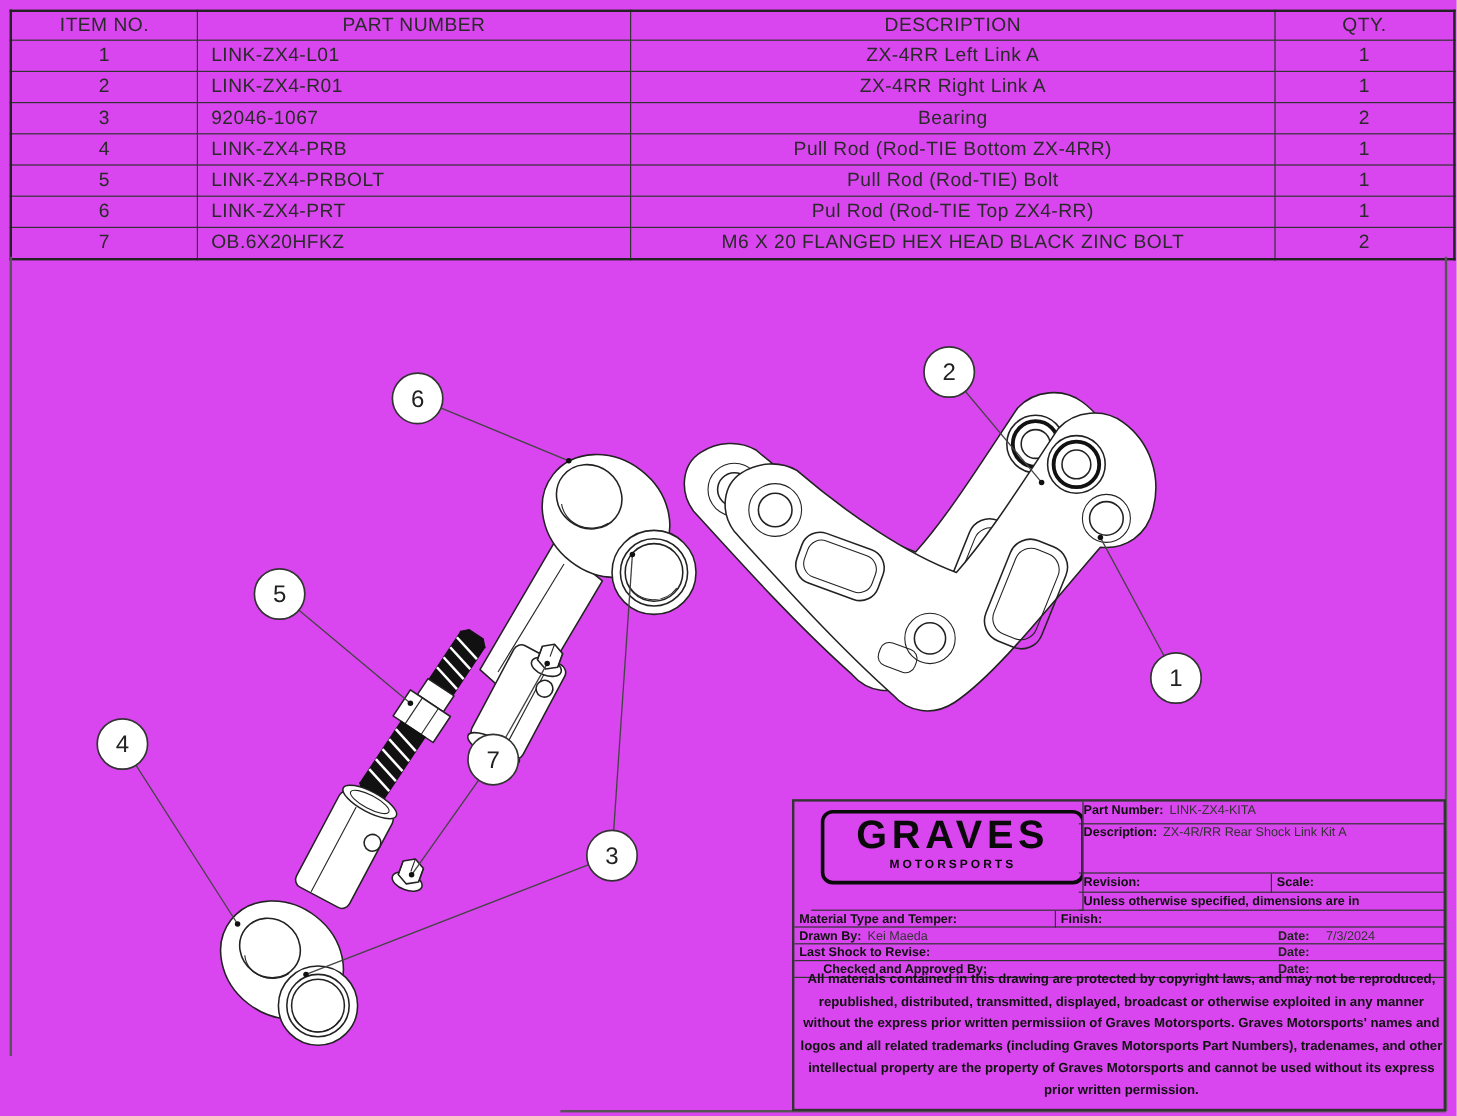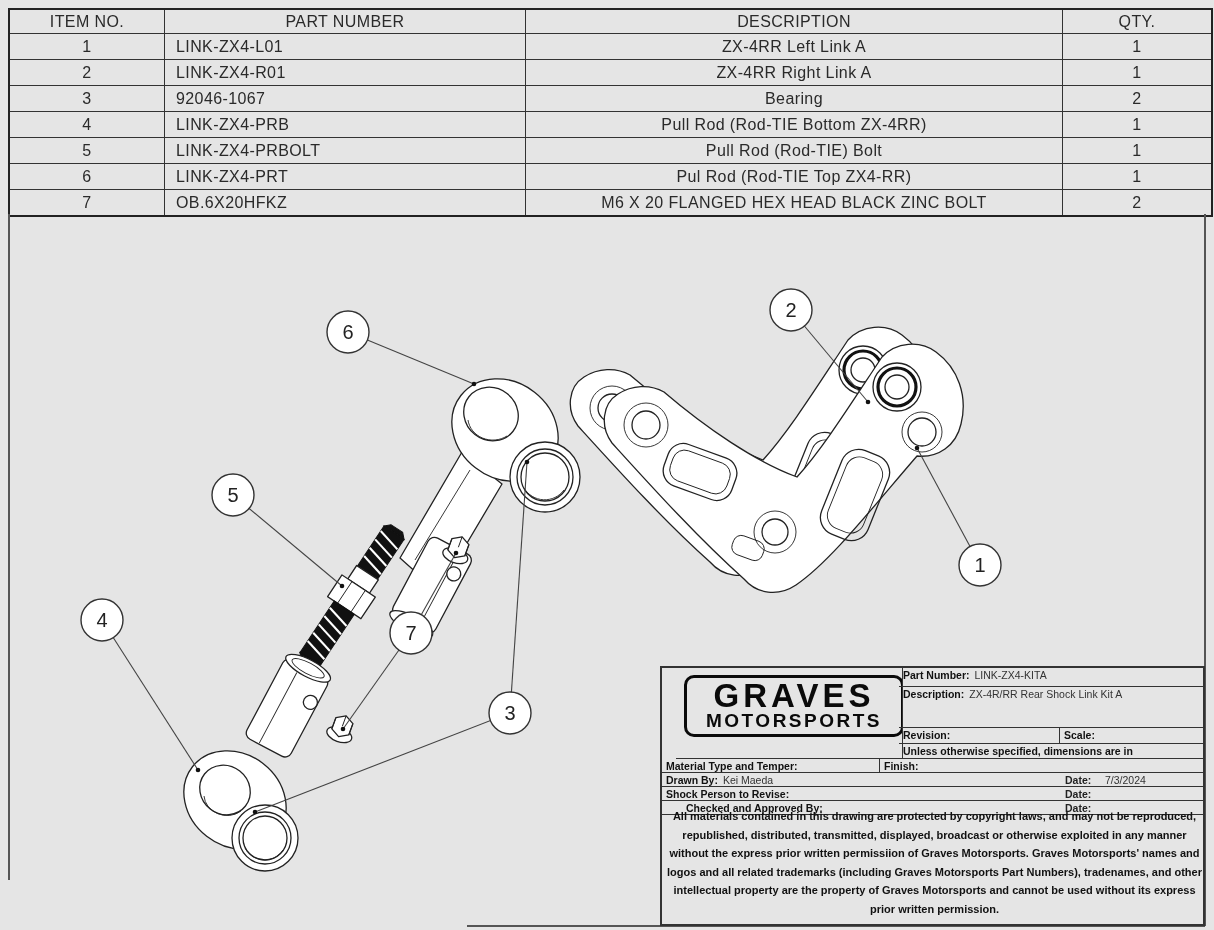--- a/index.html
+++ b/index.html
@@ -1,17 +1,17 @@
 <!DOCTYPE html>
 <html><head>
 <meta charset="utf-8">
 <style>
   html,body{margin:0;padding:0;background:#fff;}
   body{font-family:"Liberation Sans","DejaVu Sans",sans-serif;color:#222;}
-  #sheet{position:relative;width:1214px;height:930px;background:#e5e5e5;overflow:hidden;}
+  #sheet{position:relative;width:1214px;height:930px;background:#d946ef;overflow:hidden;}
 
   
   #bom{position:absolute;left:8px;top:8px;width:1198px;border-collapse:collapse;table-layout:fixed;}
   #bom td,#bom th{border:1.2px solid #333;font-weight:normal;font-size:16px;letter-spacing:.4px;
     padding:0;vertical-align:middle;text-align:center;color:#2a2a2a;white-space:nowrap;overflow:hidden;}
   #bom{border:2.5px solid #222;}
   #bom th{height:23px;}
   #bom td{height:25px;}
   #bom .c-item{width:154px;}
   #bom .c-part{width:360px;text-align:left;padding-left:11px;}
@@ -37,21 +37,21 @@
   
   #tb{position:absolute;left:660px;top:666px;width:545px;height:260px;border:2px solid #333;box-sizing:border-box;font-size:10.5px;}
   .cell{position:absolute;box-sizing:border-box;border-right:1.5px solid #333;border-bottom:1.5px solid #333;
         padding:1px 4px;white-space:nowrap;overflow:hidden;}
   .cell.noR{border-right:none;}
   .cell b{font-weight:bold;color:#111;}
   .cell .val{font-weight:normal;color:#333;margin-left:5px;}
   #logoBox{position:absolute;left:8px;top:7px;width:220px;height:62px;border:3.5px solid #0a0a0a;border-radius:10px;
         text-align:center;box-sizing:border-box;}
   #logoBox .l1{font-size:33px;font-weight:bold;letter-spacing:4px;line-height:34px;margin-top:1px;color:#0a0a0a;}
-  #logoBox .l2{font-size:19px;font-weight:bold;letter-spacing:2.5px;line-height:16px;color:#0a0a0a;}
+  #logoBox .l2{font-size:10px;font-weight:bold;letter-spacing:2.5px;line-height:16px;color:#0a0a0a;}
   #logoReg{position:absolute;right:-10px;top:-6px;font-size:9px;color:#0a0a0a;}
   #copy{position:absolute;left:0;top:136px;width:545px;height:113px;text-align:center;
         font-weight:bold;font-size:11px;line-height:18.6px;padding-top:3px;box-sizing:border-box;color:#111;}
   .dateLbl{position:absolute;left:403px;top:1px;font-weight:bold;}
   .dateVal{position:absolute;left:443px;top:1px;font-weight:normal;color:#333;}
 </style>
 </head>
 <body>
 
 <div id="sheet">
@@ -330,21 +330,21 @@
       <b>Finish:</b>
     </div>
 
     <div class="cell noR" style="left:0;top:105px;width:543px;height:14px;">
       <b>Drawn By:</b><span class="val">Kei Maeda</span>
       <span class="dateLbl">Date:</span>
       <span class="dateVal">7/3/2024</span>
     </div>
 
     <div class="cell noR" style="left:0;top:119px;width:543px;height:14px;">
-      <b>Shock Person to Revise:</b>
+      <b>Last Shock to Revise:</b>
       <span class="dateLbl">Date:</span>
     </div>
 
     <div class="cell noR" style="left:0;top:133px;width:543px;height:14px;padding-left:24px;">
       <b>Checked and Approved By:</b>
       <span class="dateLbl">Date:</span>
     </div>
 
     <div id="copy">
       <div>All materials contained in this drawing are protected by copyright laws, and may not be reproduced,</div>

